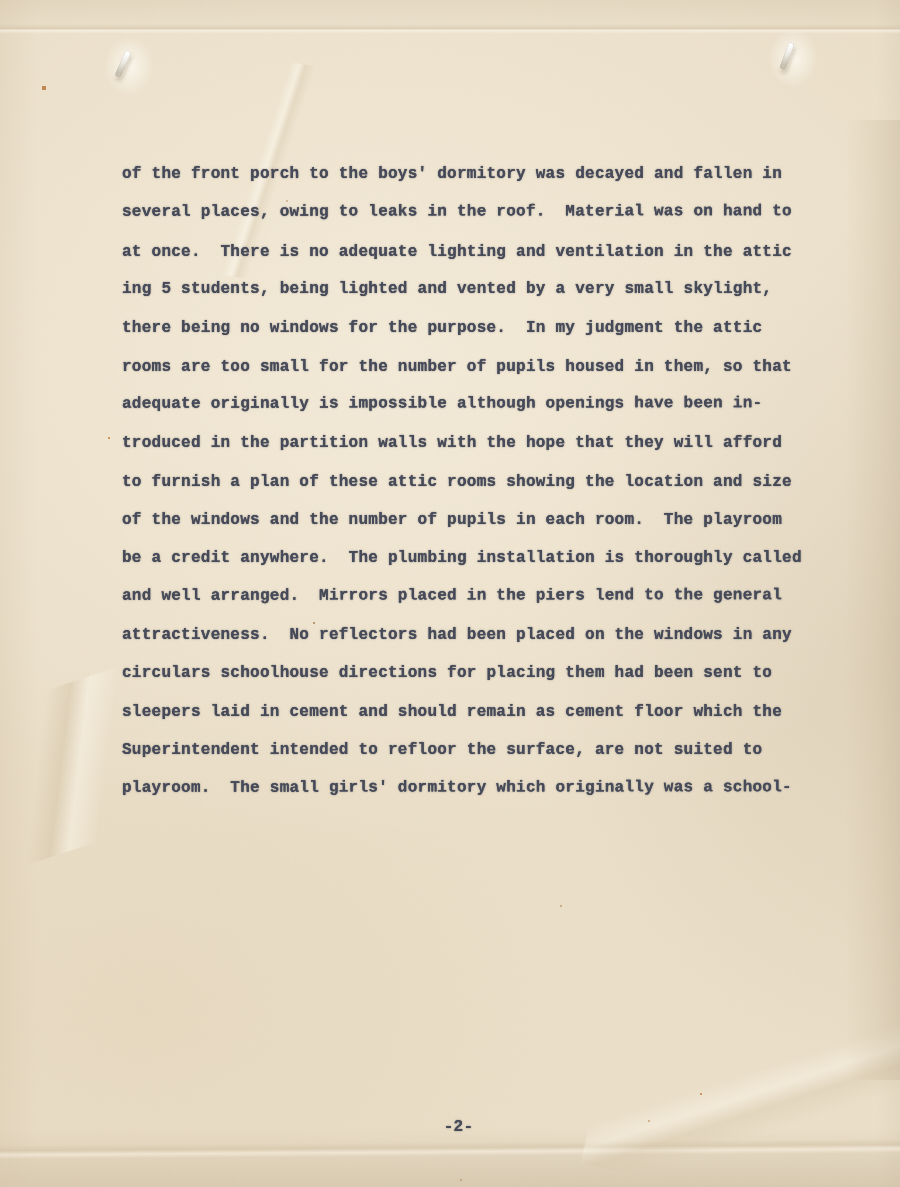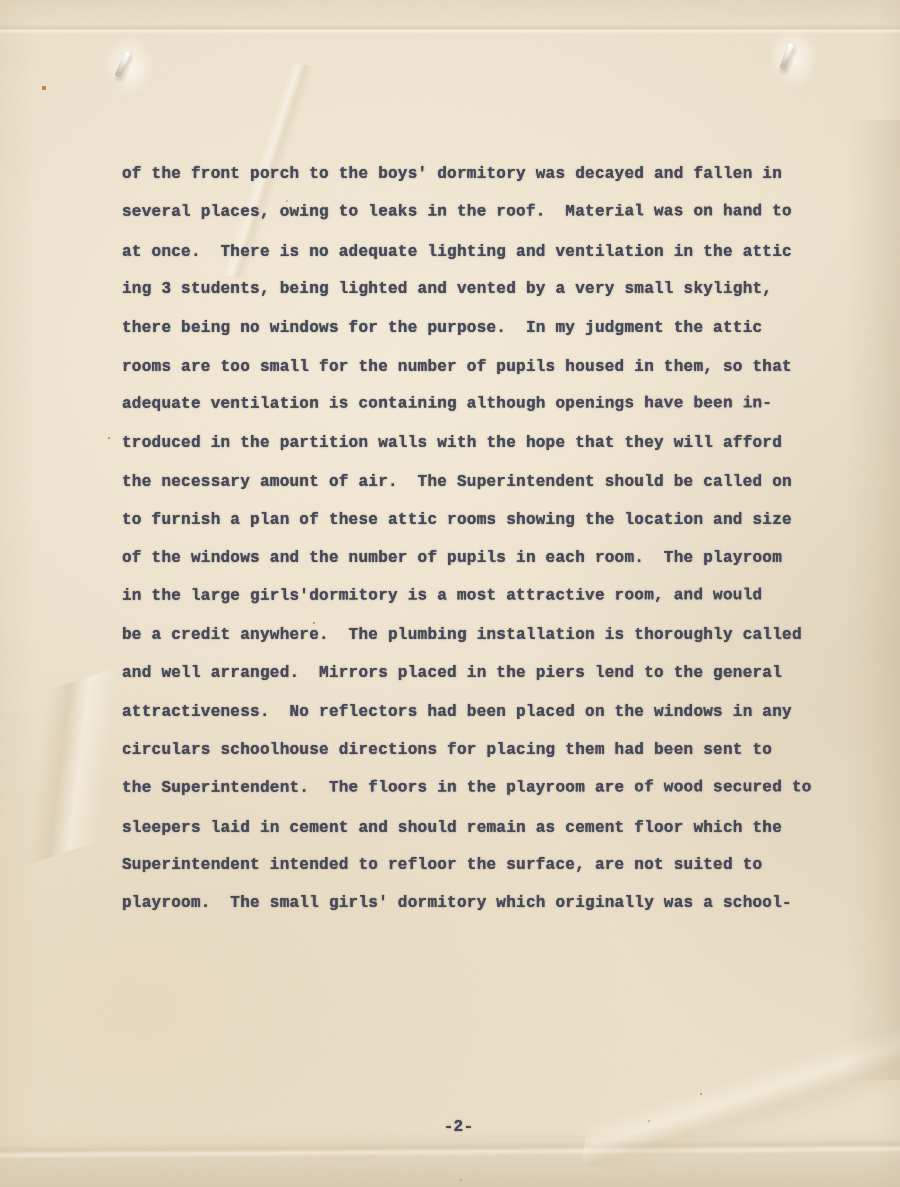--- a/index.html
+++ b/index.html
@@ -158,34 +158,31 @@
   </div>
   <div class="staple staple-right">
     <div class="staple-halo"></div>
     <div class="staple-slit"></div>
   </div>
 
   <div class="text-block">
     <div class="line">of the front porch to the boys' dormitory was decayed and fallen in</div>
     <div class="line">several places, owing to leaks in the roof.  Material was on hand to</div>
     <div class="line">at once.  There is no adequate lighting and ventilation in the attic</div>
-    <div class="line">ing 3 students, being lighted and vented by a very small skylight,</div>
+    <div class="line">ing 5 students, being lighted and vented by a very small skylight,</div>
     <div class="line">there being no windows for the purpose.  In my judgment the attic</div>
     <div class="line">rooms are too small for the number of pupils housed in them, so that</div>
-    <div class="line">adequate ventilation is containing although openings have been in-</div>
+    <div class="line">adequate originally is impossible although openings have been in-</div>
     <div class="line">troduced in the partition walls with the hope that they will afford</div>
-    <div class="line">the necessary amount of air.  The Superintendent should be called on</div>
     <div class="line">to furnish a plan of these attic rooms showing the location and size</div>
     <div class="line">of the windows and the number of pupils in each room.  The playroom</div>
-    <div class="line">in the large girls'dormitory is a most attractive room, and would</div>
     <div class="line">be a credit anywhere.  The plumbing installation is thoroughly called</div>
     <div class="line">and well arranged.  Mirrors placed in the piers lend to the general</div>
     <div class="line">attractiveness.  No reflectors had been placed on the windows in any</div>
     <div class="line">circulars schoolhouse directions for placing them had been sent to</div>
-    <div class="line">the Superintendent.  The floors in the playroom are of wood secured to</div>
     <div class="line">sleepers laid in cement and should remain as cement floor which the</div>
     <div class="line">Superintendent intended to refloor the surface, are not suited to</div>
     <div class="line">playroom.  The small girls' dormitory which originally was a school-</div>
   </div>
 
   <div class="page-number">-2-</div>
 
 </div>
 
 </body></html>

